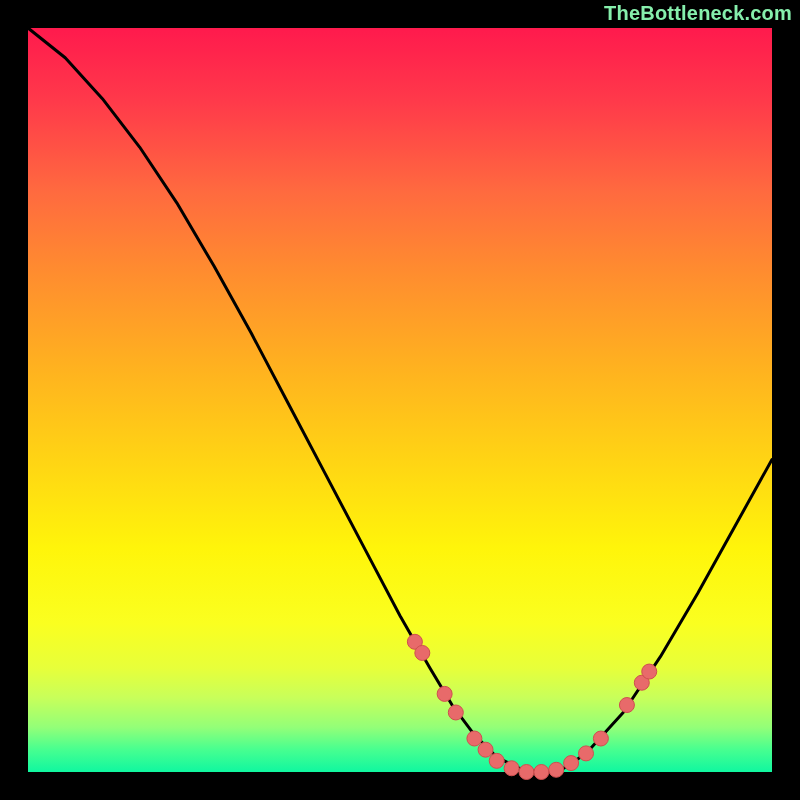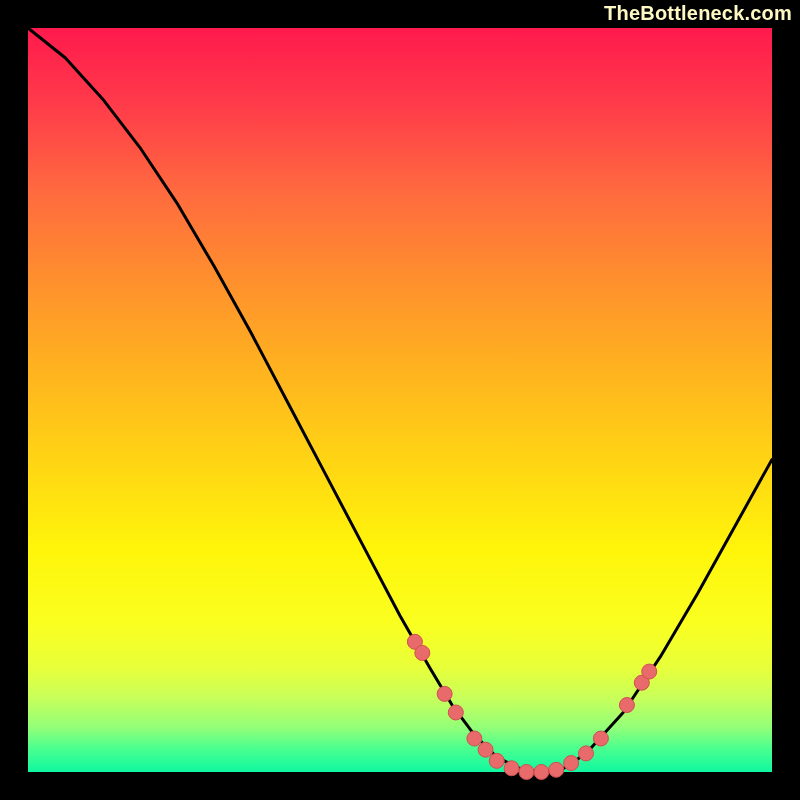--- a/index.html
+++ b/index.html
@@ -43,21 +43,21 @@
     left: 0;
     top: 0;
     width: 744px;
     height: 744px;
     overflow: visible;
   }
   .watermark {
     position: absolute;
     top: 2px;
     right: 8px;
-    color: #fef9c3;
+    color: #86efac;
     font-size: 20px;
     font-weight: 600;
     letter-spacing: 0.2px;
     user-select: none;
   }
 </style>
 </head>
 <body>
 
 <div class="stage">

